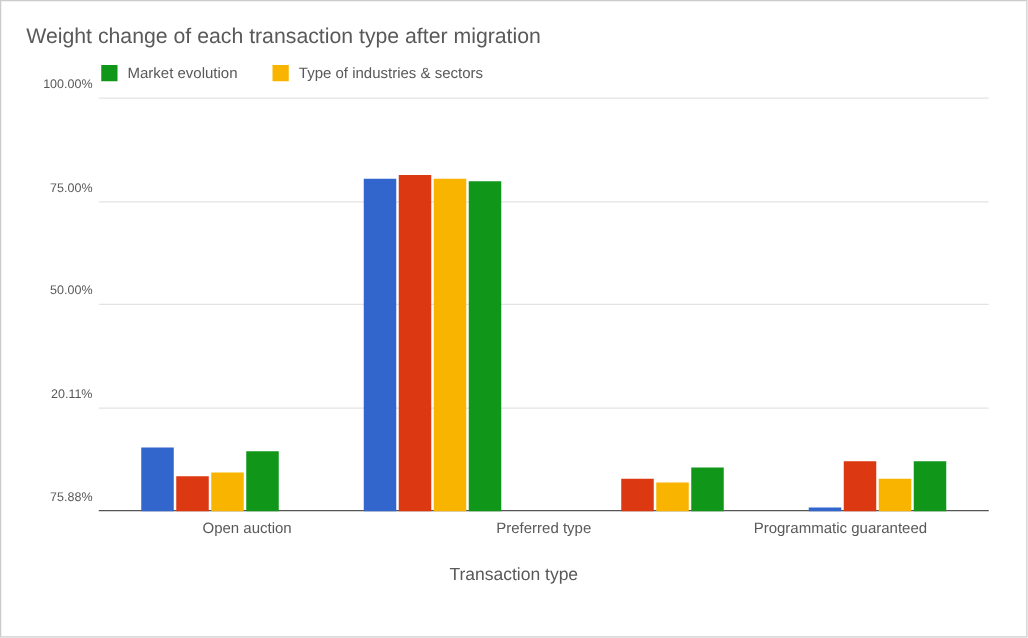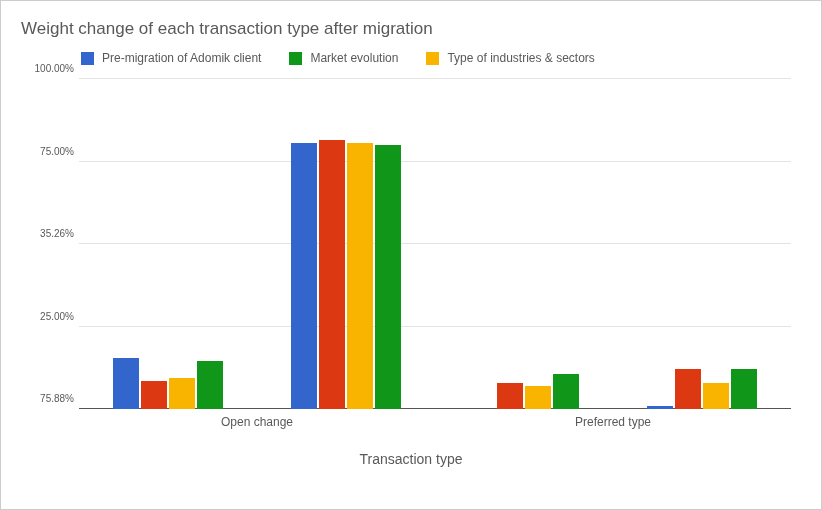--- a/index.html
+++ b/index.html
@@ -109,44 +109,40 @@
   }
 </style>
 </head>
 <body>
 
 <div class="chart-container">
   <div class="chart-title">Weight change of each transaction type after migration</div>
 
   <div class="legend">
     <div class="legend-item">
-      <span class="legend-swatch" style="background:#3366cc"></span>
-      <span>Pre-migration of Adomik client</span>
-    </div>
-    <div class="legend-item">
       <span class="legend-swatch" style="background:#109618"></span>
       <span>Market evolution</span>
     </div>
     <div class="legend-item">
       <span class="legend-swatch" style="background:#f9b400"></span>
       <span>Type of industries &amp; sectors</span>
     </div>
   </div>
 
   <div class="plot-area">
     <div class="grid-line" style="bottom:100%"></div>
     <div class="grid-line" style="bottom:75%"></div>
     <div class="grid-line" style="bottom:50%"></div>
     <div class="grid-line" style="bottom:25%"></div>
     <div class="axis-line"></div>
 
     <div class="y-tick" style="bottom:100%">100.00%</div>
     <div class="y-tick" style="bottom:75%">75.00%</div>
-    <div class="y-tick" style="bottom:50%">35.26%</div>
-    <div class="y-tick" style="bottom:25%">25.00%</div>
+    <div class="y-tick" style="bottom:50%">50.00%</div>
+    <div class="y-tick" style="bottom:25%">20.11%</div>
     <div class="y-tick" style="bottom:0%">75.88%</div>
 
     <div class="bars-wrap">
       <div class="group">
         <div class="bar" style="height:15.5%;background:#3366cc"></div>
         <div class="bar" style="height:8.5%;background:#dc3912"></div>
         <div class="bar" style="height:9.5%;background:#f9b400"></div>
         <div class="bar" style="height:14.499999999999998%;background:#109618"></div>
       </div>
       <div class="group">
@@ -164,18 +160,19 @@
       <div class="group">
         <div class="bar" style="height:1%;background:#3366cc"></div>
         <div class="bar" style="height:12%;background:#dc3912"></div>
         <div class="bar" style="height:8%;background:#f9b400"></div>
         <div class="bar" style="height:12%;background:#109618"></div>
       </div>
     </div>
   </div>
 
   <div class="x-labels">
-    <div class="x-label">Open change</div>
+    <div class="x-label">Open auction</div>
     <div class="x-label">Preferred type</div>
+    <div class="x-label">Programmatic guaranteed</div>
   </div>
 
   <div class="x-axis-title">Transaction type</div>
 </div>
 
 </body></html>

